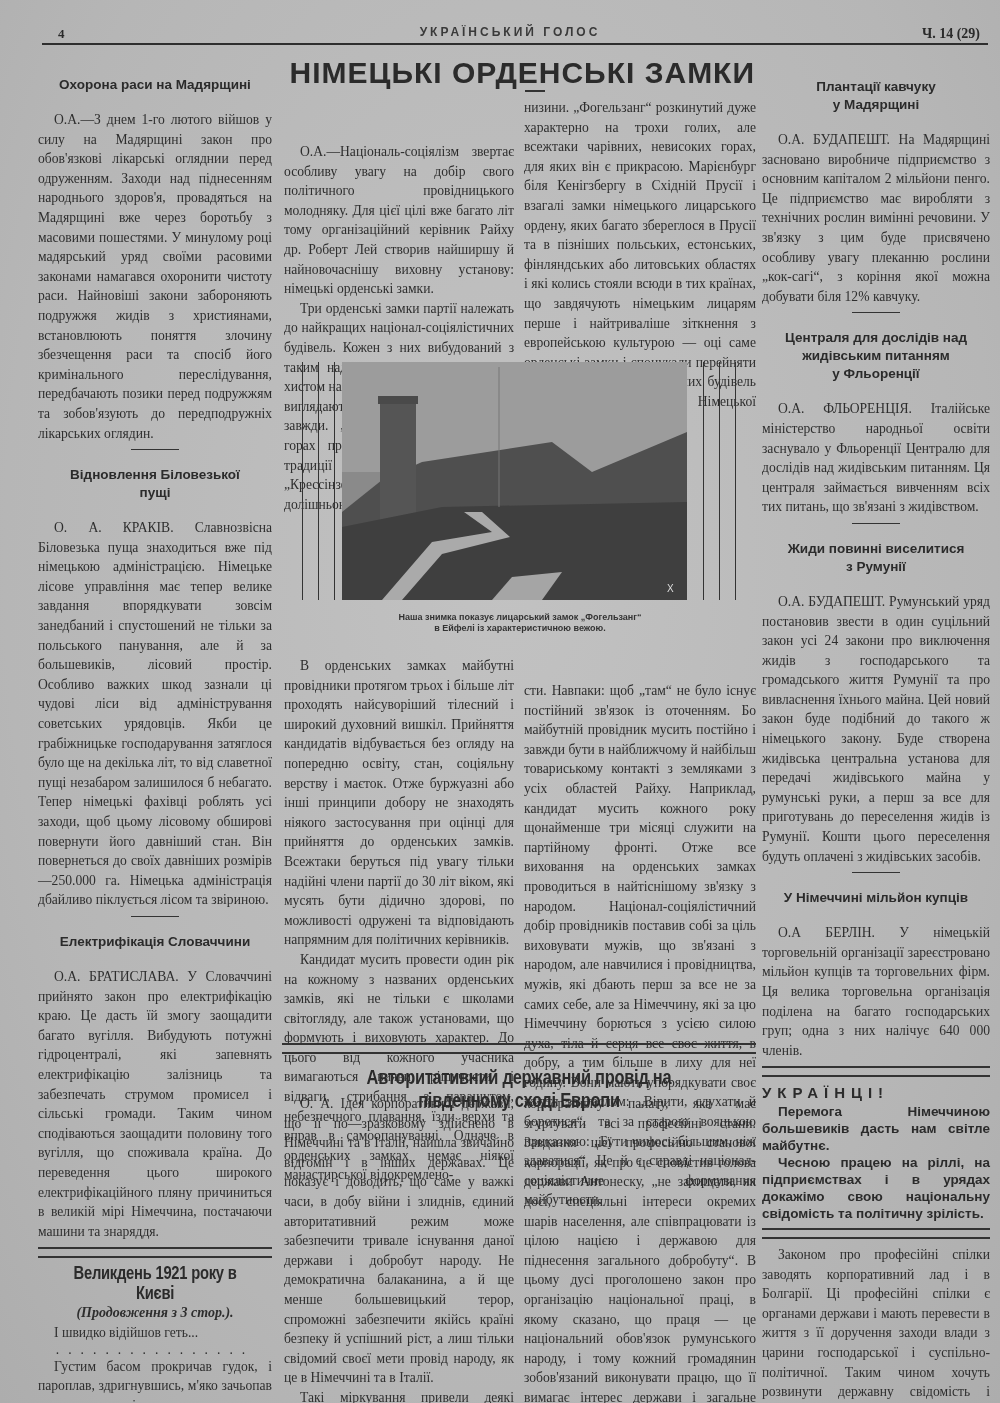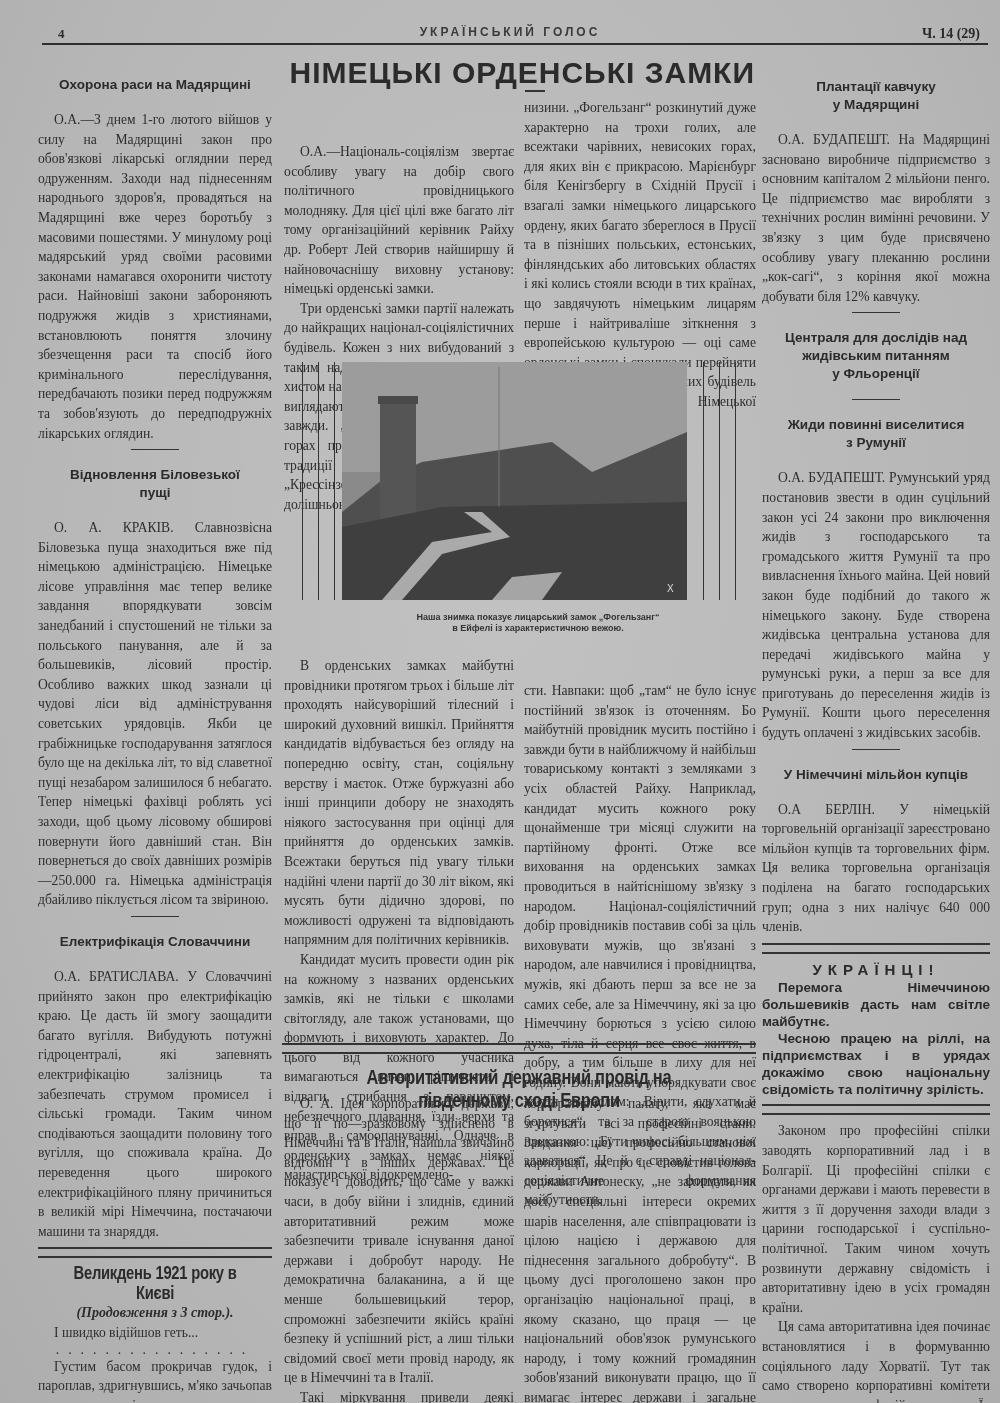--- a/index.html
+++ b/index.html
@@ -24,27 +24,27 @@
   .h-sans { font-family: "Liberation Sans", sans-serif; font-weight: bold; text-align: center; font-size: 13.5px; line-height: 18px; color: #2b2b2b; margin: 16px; }
   .sep { width: 48px; height: 1px; background: #333; margin: 6px auto 6px auto; }
   .dbl { height: 7px; border-top: 2px solid #333; border-bottom: 2px solid #333; margin: 6px 0; }
 
   .big-title { position: absolute; left: 285px; top: 56px; width: 470px; text-align: right; font-family: "Liberation Sans", sans-serif; font-weight: bold; font-size: 30px; letter-spacing: 1px; color: #2b2b2b; }
   .title-dash { position: absolute; left: 525px; top: 90px; width: 20px; height: 2px; background: #333; }
 
   .photo-frame { position: absolute; left: 290px; top: 362px; width: 460px; height: 240px; }
   .vline { position: absolute; top: 0; width: 1px; height: 238px; background: #333; }
   .photo { position: absolute; left: 52px; top: 0; width: 345px; height: 238px; background: #5a5a5a; overflow: hidden; }
-  .caption { position: absolute; left: 308px; top: 612px; width: 460px; text-align: center; font-family: "Liberation Sans", sans-serif; font-size: 9px; line-height: 11px; font-weight: bold; color: #333; }
+  .caption { position: absolute; left: 290px; top: 612px; width: 460px; text-align: center; font-family: "Liberation Sans", sans-serif; font-size: 9px; line-height: 11px; font-weight: bold; color: #333; }
 
   .cond { font-family: "Liberation Sans", sans-serif; font-weight: bold; font-size: 18px; letter-spacing: -0.3px; text-align: center; color: #2b2b2b; transform: scaleX(0.82); transform-origin: center; }
   .italic-sub { font-style: italic; font-weight: bold; text-align: center; font-size: 14px; }
 
   .appeal { font-family: "Liberation Sans", sans-serif; font-weight: bold; color: #2b2b2b; }
-  .appeal .t { text-align: center; letter-spacing: 6px; font-size: 15px; }
+  .appeal .t { text-align: left; letter-spacing: 6px; font-size: 15px; }
   .appeal p { margin: 0; font-size: 13.5px; line-height: 17px; text-align: justify; text-indent: 16px; }
   .dots { letter-spacing: 9px; text-align: center; line-height: 14px; }
 </style>
 </head>
 <body>
 
 <div class="page">
 
   <div class="header">
     <span class="pg">4</span>
@@ -140,20 +140,21 @@
       <div>у Мадярщині</div>
     </div>
     <p>О.А. БУДАПЕШТ. На Мадярщині засновано виробниче підприємство з основним капіталом 2 мільйони пенго. Це підприємство має виробляти з технічних рослин вимінні речовини. У зв'язку з цим буде присвячено особливу увагу плеканню рослини „кок-сагі“, з коріння якої можна добувати біля 12% кавчуку.</p>
     <div class="sep"></div>
 
     <div class="h-sans">
       <div>Централя для дослідів над</div>
       <div>жидівським питанням</div>
       <div>у Фльоренції</div>
     </div>
+    <p>О.А. ФЛЬОРЕНЦІЯ. Італійське міністерство народньої освіти заснувало у Фльоренції Централю для дослідів над жидівським питанням. Ця централя займається вивченням всіх тих питань, що зв'язані з жидівством.</p>
     <div class="sep"></div>
 
     <div class="h-sans">
       <div>Жиди повинні виселитися</div>
       <div>з Румунії</div>
     </div>
     <p>О.А. БУДАПЕШТ. Румунський уряд постановив звести в один суцільний закон усі 24 закони про виключення жидів з господарського та громадського життя Румунії та про вивласнення їхнього майна. Цей новий закон буде подібний до такого ж німецького закону. Буде створена жидівська центральна установа для передачі жидівського майна у румунські руки, а перш за все для приготувань до переселення жидів із Румунії. Кошти цього переселення будуть оплачені з жидівських засобів.</p>
     <div class="sep"></div>
 
     <div class="h-sans">У Німеччині мільйон купців</div>

